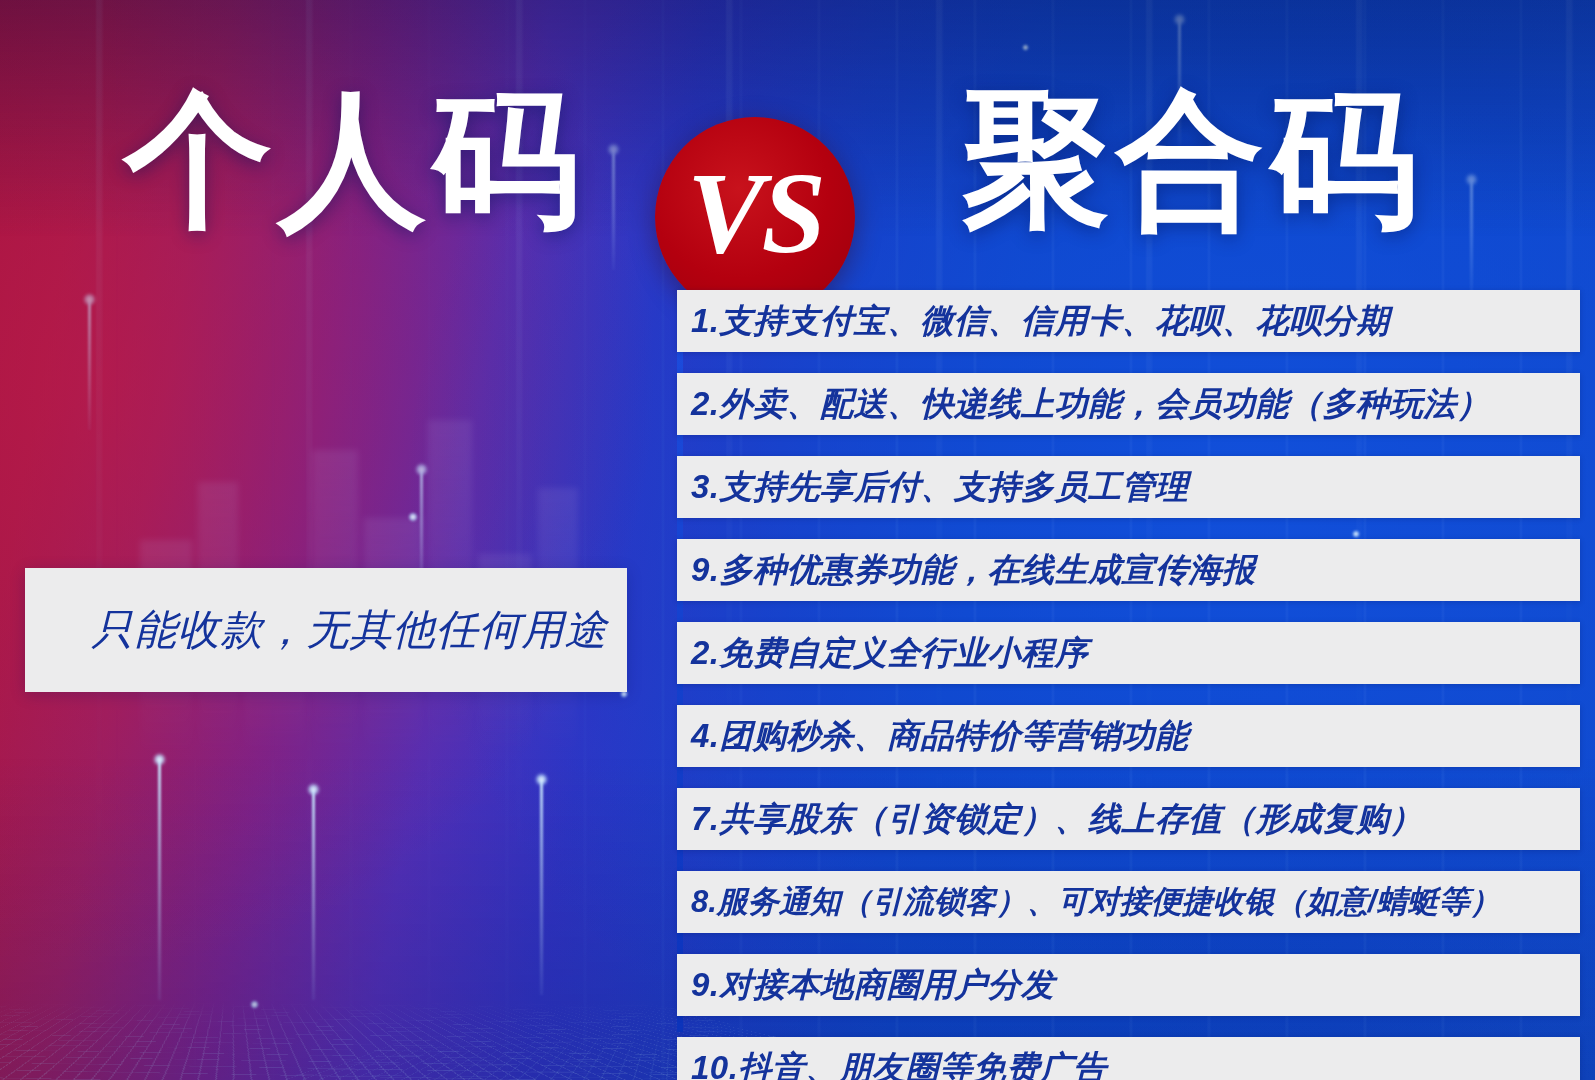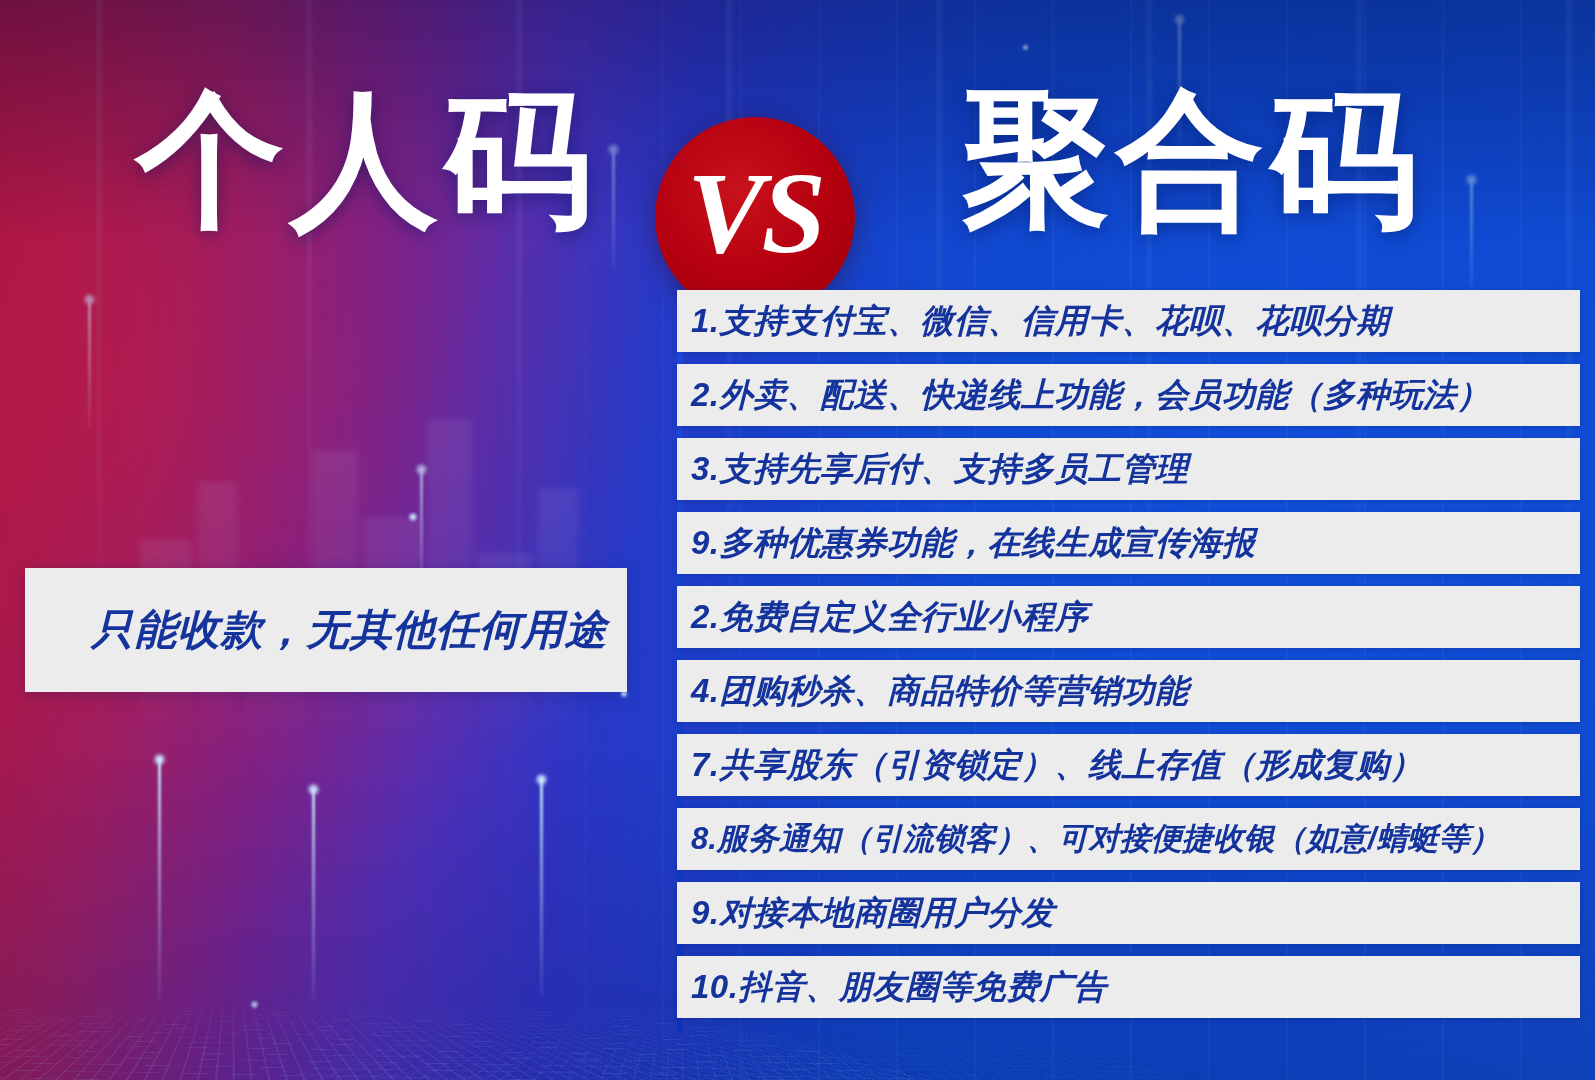--- a/index.html
+++ b/index.html
@@ -90,50 +90,50 @@
     background:radial-gradient(circle, #ffffff 0%, rgba(190,225,255,.9) 35%, rgba(150,200,255,0) 72%);filter:blur(1.2px);}
   .spark{position:absolute;border-radius:50%;background:radial-gradient(circle,#fff 0%,rgba(180,220,255,.7) 40%,rgba(150,200,255,0) 72%);filter:blur(1px);}
 
   
   .headline{position:absolute;left:0;top:60px;width:1595px;height:200px;}
   .title{
     position:absolute;top:2px;color:#ffffff;font-weight:bold;
     font-size:148px;line-height:196px;letter-spacing:6px;white-space:nowrap;
     text-shadow:0 4px 18px rgba(0,20,90,.45);
   }
-  .title.left{left:136px;text-align:center;}
+  .title.left{left:124px;text-align:center;}
   .title.right{left:962px;}
   .vs-badge{
     position:absolute;left:655px;top:57px;width:200px;height:200px;border-radius:50%;
     background:radial-gradient(circle at 42% 36%, #c8121c 0%, #b4000f 52%, #9a000c 100%);
     box-shadow:0 6px 26px rgba(60,0,10,.40);
   }
   .vs-badge span{
     position:absolute;inset:0;display:flex;align-items:center;justify-content:center;
     color:#fff;font-size:116px;font-weight:bold;font-style:italic;letter-spacing:-3px;
     font-family:"Liberation Serif","DejaVu Serif",serif;
     padding-bottom:8px;box-sizing:border-box;
   }
 
   
   .left-callout{
     position:absolute;left:25px;top:568px;width:602px;height:124px;
     background:#ececed;display:flex;align-items:center;justify-content:center;
     box-shadow:0 3px 14px rgba(10,20,80,.22);
   }
   .left-callout span{
-    color:#14339c;font-size:42px;font-weight:bold;font-style:italic;
+    color:#14339c;font-size:42px;font-weight:normal;font-style:italic;
     letter-spacing:1px;white-space:nowrap;margin-left:47px;
   }
 
   
   .feature-list{position:absolute;left:677px;top:290px;width:903px;}
   .feature-spine{position:absolute;left:677px;top:290px;width:6px;height:742px;background:linear-gradient(180deg,#1d4fe0,#0a33bb);opacity:.9;}
   .feature-row{
-    position:relative;height:62px;margin-bottom:12px;background:#ececed;
+    position:relative;height:62px;margin-bottom:21px;background:#ececed;
     display:flex;align-items:center;box-shadow:0 1px 5px rgba(5,20,90,.25);
   }
   .feature-row:last-child{margin-bottom:12px;}
   .feature-row span{
     display:block;padding-left:14px;color:#14339c;
     font-size:33px;font-weight:bold;font-style:italic;letter-spacing:.5px;white-space:nowrap;
   }
   .feature-row.wide span{font-size:31px;letter-spacing:0;}
 </style>
 </head>

